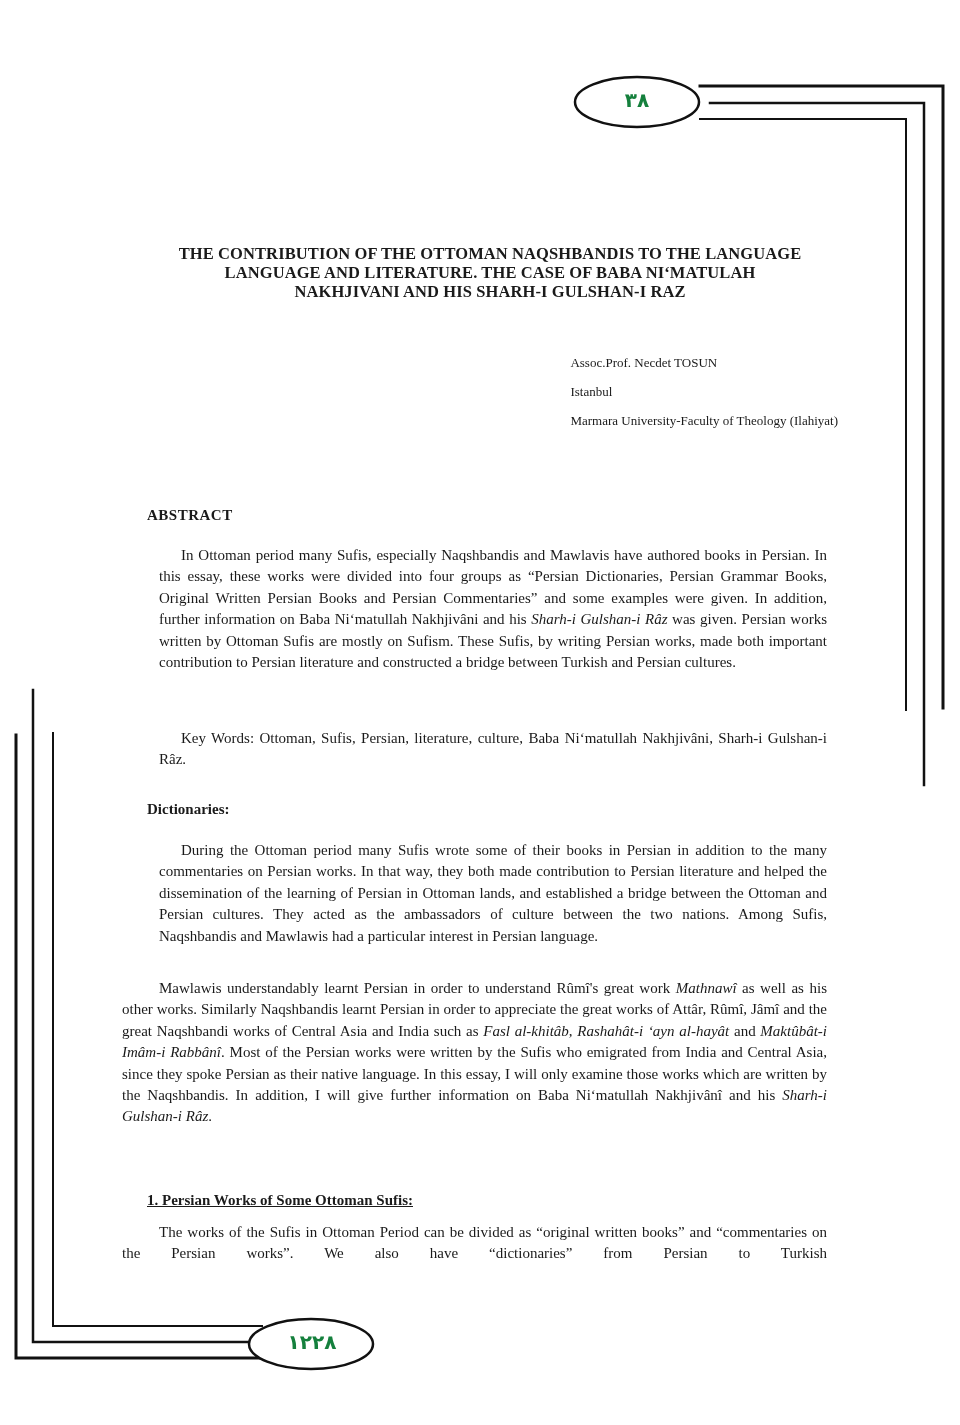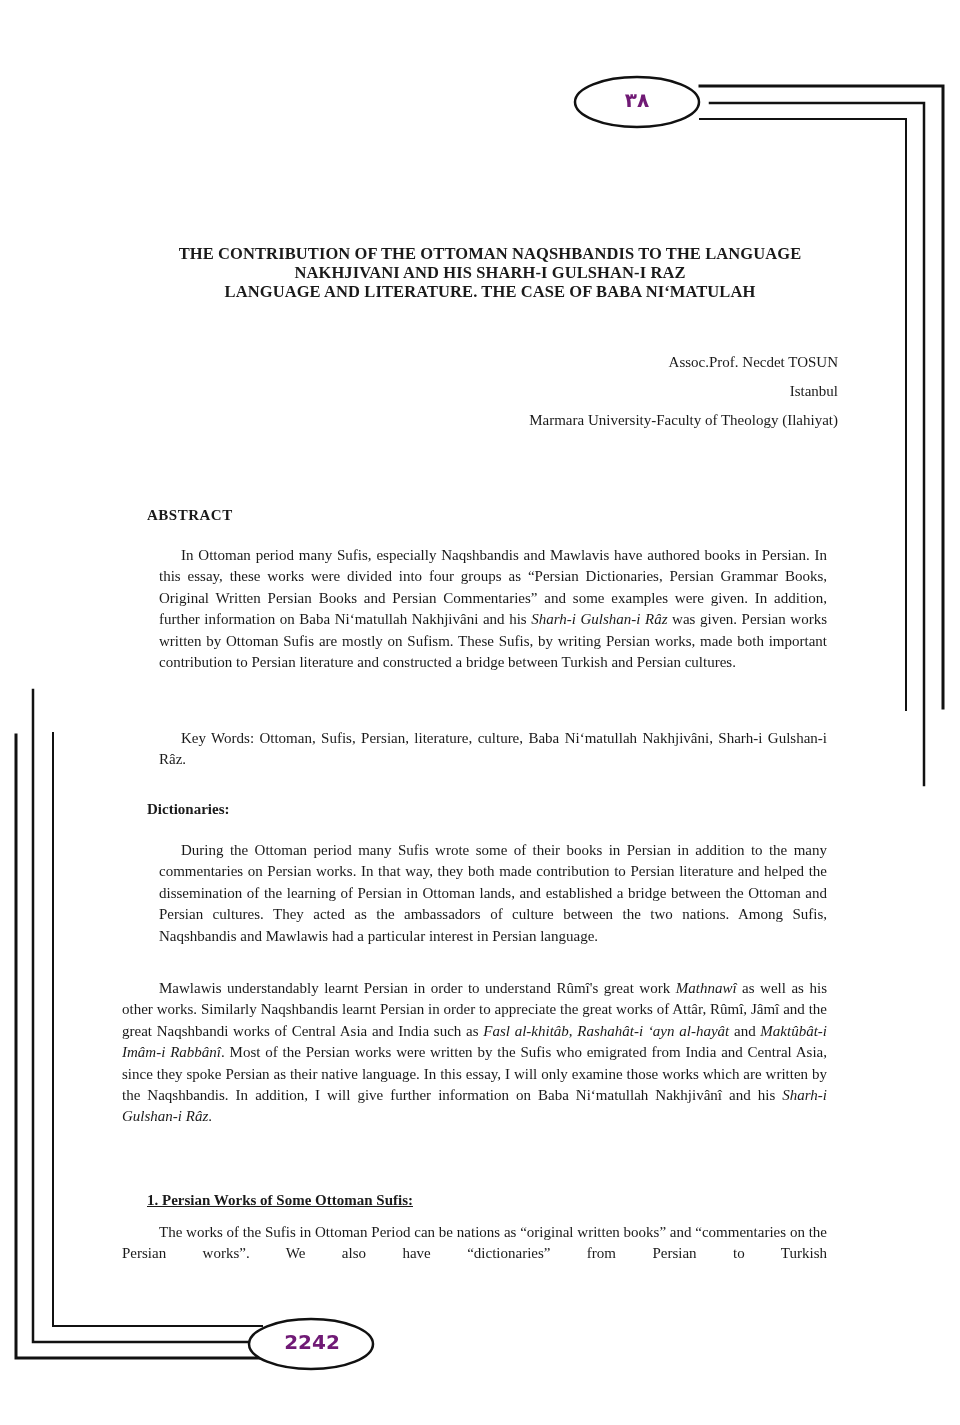--- a/index.html
+++ b/index.html
@@ -1,23 +1,23 @@
 <!DOCTYPE html>
 <html><head>
   <meta charset="utf-8">
   <style>
     html, body { margin: 0; padding: 0; background: #fff; }
     body { width: 960px; height: 1425px; position: relative; overflow: hidden; color: #1a1a1a; font-family: "Liberation Serif", serif; }
     .frame-svg { position: absolute; left: 0; top: 0; width: 960px; height: 1425px; }
-    .oval-label { position: absolute; font-family: "DejaVu Sans", sans-serif; font-weight: bold; font-size: 20px; color: #701a75; text-align: center; }
+    .oval-label { position: absolute; font-family: "DejaVu Sans", sans-serif; font-weight: bold; font-size: 20px; color: #15803d; text-align: center; }
     #oval-top-label { left: 587px; top: 88px; width: 100px; }
     #oval-bottom-label { left: 262px; top: 1330px; width: 100px; }
     .title { position: absolute; left: 140px; top: 244px; width: 700px; text-align: center; font-weight: bold; font-size: 16.5px; line-height: 19px; letter-spacing: 0.1px; }
     .title div { white-space: nowrap; }
-    .author-block { position: absolute; right: 122px; top: 348px; text-align: right; font-size: 15px; line-height: 29px; }
+    .author-block { position: absolute; right: 122px; top: 348px; font-size: 13px; line-height: 29px; }
     .section-heading { position: absolute; font-weight: bold; font-size: 15px; }
     .para { position: absolute; left: 147px; width: 692px; font-size: 15px; line-height: 21.4px; text-align: justify; }
     .para p { margin: 12px; text-indent: 22px; }
     i { font-style: italic; }
   </style>
 </head>
 <body>
 
 <svg class="frame-svg" viewBox="0 0 960 1425">
   <g fill="none" stroke="#111" stroke-linecap="square">
@@ -28,26 +28,26 @@
 
     <path d="M 16 735 L 16 1358 L 265 1358" stroke-width="3"></path>
     <path d="M 33 690 L 33 1342 L 250 1342" stroke-width="2.5"></path>
     <path d="M 53 733 L 53 1326 L 262 1326" stroke-width="2"></path>
   </g>
   <ellipse cx="637" cy="102" rx="62" ry="25" fill="#fff" stroke="#111" stroke-width="2.5"></ellipse>
   <ellipse cx="311" cy="1344" rx="62" ry="25" fill="#fff" stroke="#111" stroke-width="2.5"></ellipse>
 </svg>
 
 <div class="oval-label" id="oval-top-label">۳۸</div>
-<div class="oval-label" id="oval-bottom-label">2242</div>
+<div class="oval-label" id="oval-bottom-label">۱۲۲۸</div>
 
 <div class="title">
   <div>THE CONTRIBUTION OF THE OTTOMAN NAQSHBANDIS TO THE LANGUAGE</div>
+  <div>LANGUAGE AND LITERATURE. THE CASE OF BABA NI‘MATULAH</div>
   <div>NAKHJIVANI AND HIS SHARH-I GULSHAN-I RAZ</div>
-  <div>LANGUAGE AND LITERATURE. THE CASE OF BABA NI‘MATULAH</div>
 </div>
 
 <div class="author-block">
   <div>Assoc.Prof. Necdet TOSUN</div>
   <div>Istanbul</div>
   <div>Marmara University-Faculty of Theology (Ilahiyat)</div>
 </div>
 
 <div class="section-heading" style="left:147px; top:507px; letter-spacing:0.5px;">ABSTRACT</div>
 
@@ -65,14 +65,14 @@
   <p>During the Ottoman period many Sufis wrote some of their books in Persian in addition to the many commentaries on Persian works. In that way, they both made contribution to Persian literature and helped the dissemination of the learning of Persian in Ottoman lands, and established a bridge between the Ottoman and Persian cultures. They acted as the ambassadors of culture between the two nations. Among Sufis, Naqshbandis and Mawlawis had a particular interest in Persian language.</p>
 </div>
 
 <div class="para" style="left:110px; width:729px; top:966px;">
   <p style="text-indent:37px;"><span>Mawlawis understandably learnt Persian in order to understand Rûmî's great work </span><i>Mathnawî</i><span> as well as his other works. Similarly Naqshbandis learnt Persian in order to appreciate the great works of Attâr, Rûmî, Jâmî and the great Naqshbandi works of Central Asia and India such as </span><i>Fasl al-khitâb</i><span>, </span><i>Rashahât-i ‘ayn al-hayât</i><span> and </span><i>Maktûbât-i Imâm-i Rabbânî</i><span>. Most of the Persian works were written by the Sufis who emigrated from India and Central Asia, since they spoke Persian as their native language. In this essay, I will only examine those works which are written by the Naqshbandis. In addition, I will give further information on Baba Ni‘matullah Nakhjivânî and his </span><i>Sharh-i Gulshan-i Râz</i><span>.</span></p>
 </div>
 
 <div class="section-heading" style="left:147px; top:1192px;text-decoration:underline;">1. Persian Works of Some Ottoman Sufis:</div>
 
 <div class="para" style="left:110px; width:729px; top:1210px;">
-  <p style="text-indent:37px; text-align-last: justify;">The works of the Sufis in Ottoman Period can be nations as “original written books” and “commentaries on the Persian works”. We also have “dictionaries” from Persian to Turkish</p>
+  <p style="text-indent:37px; text-align-last: justify;">The works of the Sufis in Ottoman Period can be divided as “original written books” and “commentaries on the Persian works”. We also have “dictionaries” from Persian to Turkish</p>
 </div>
 
 </body></html>

